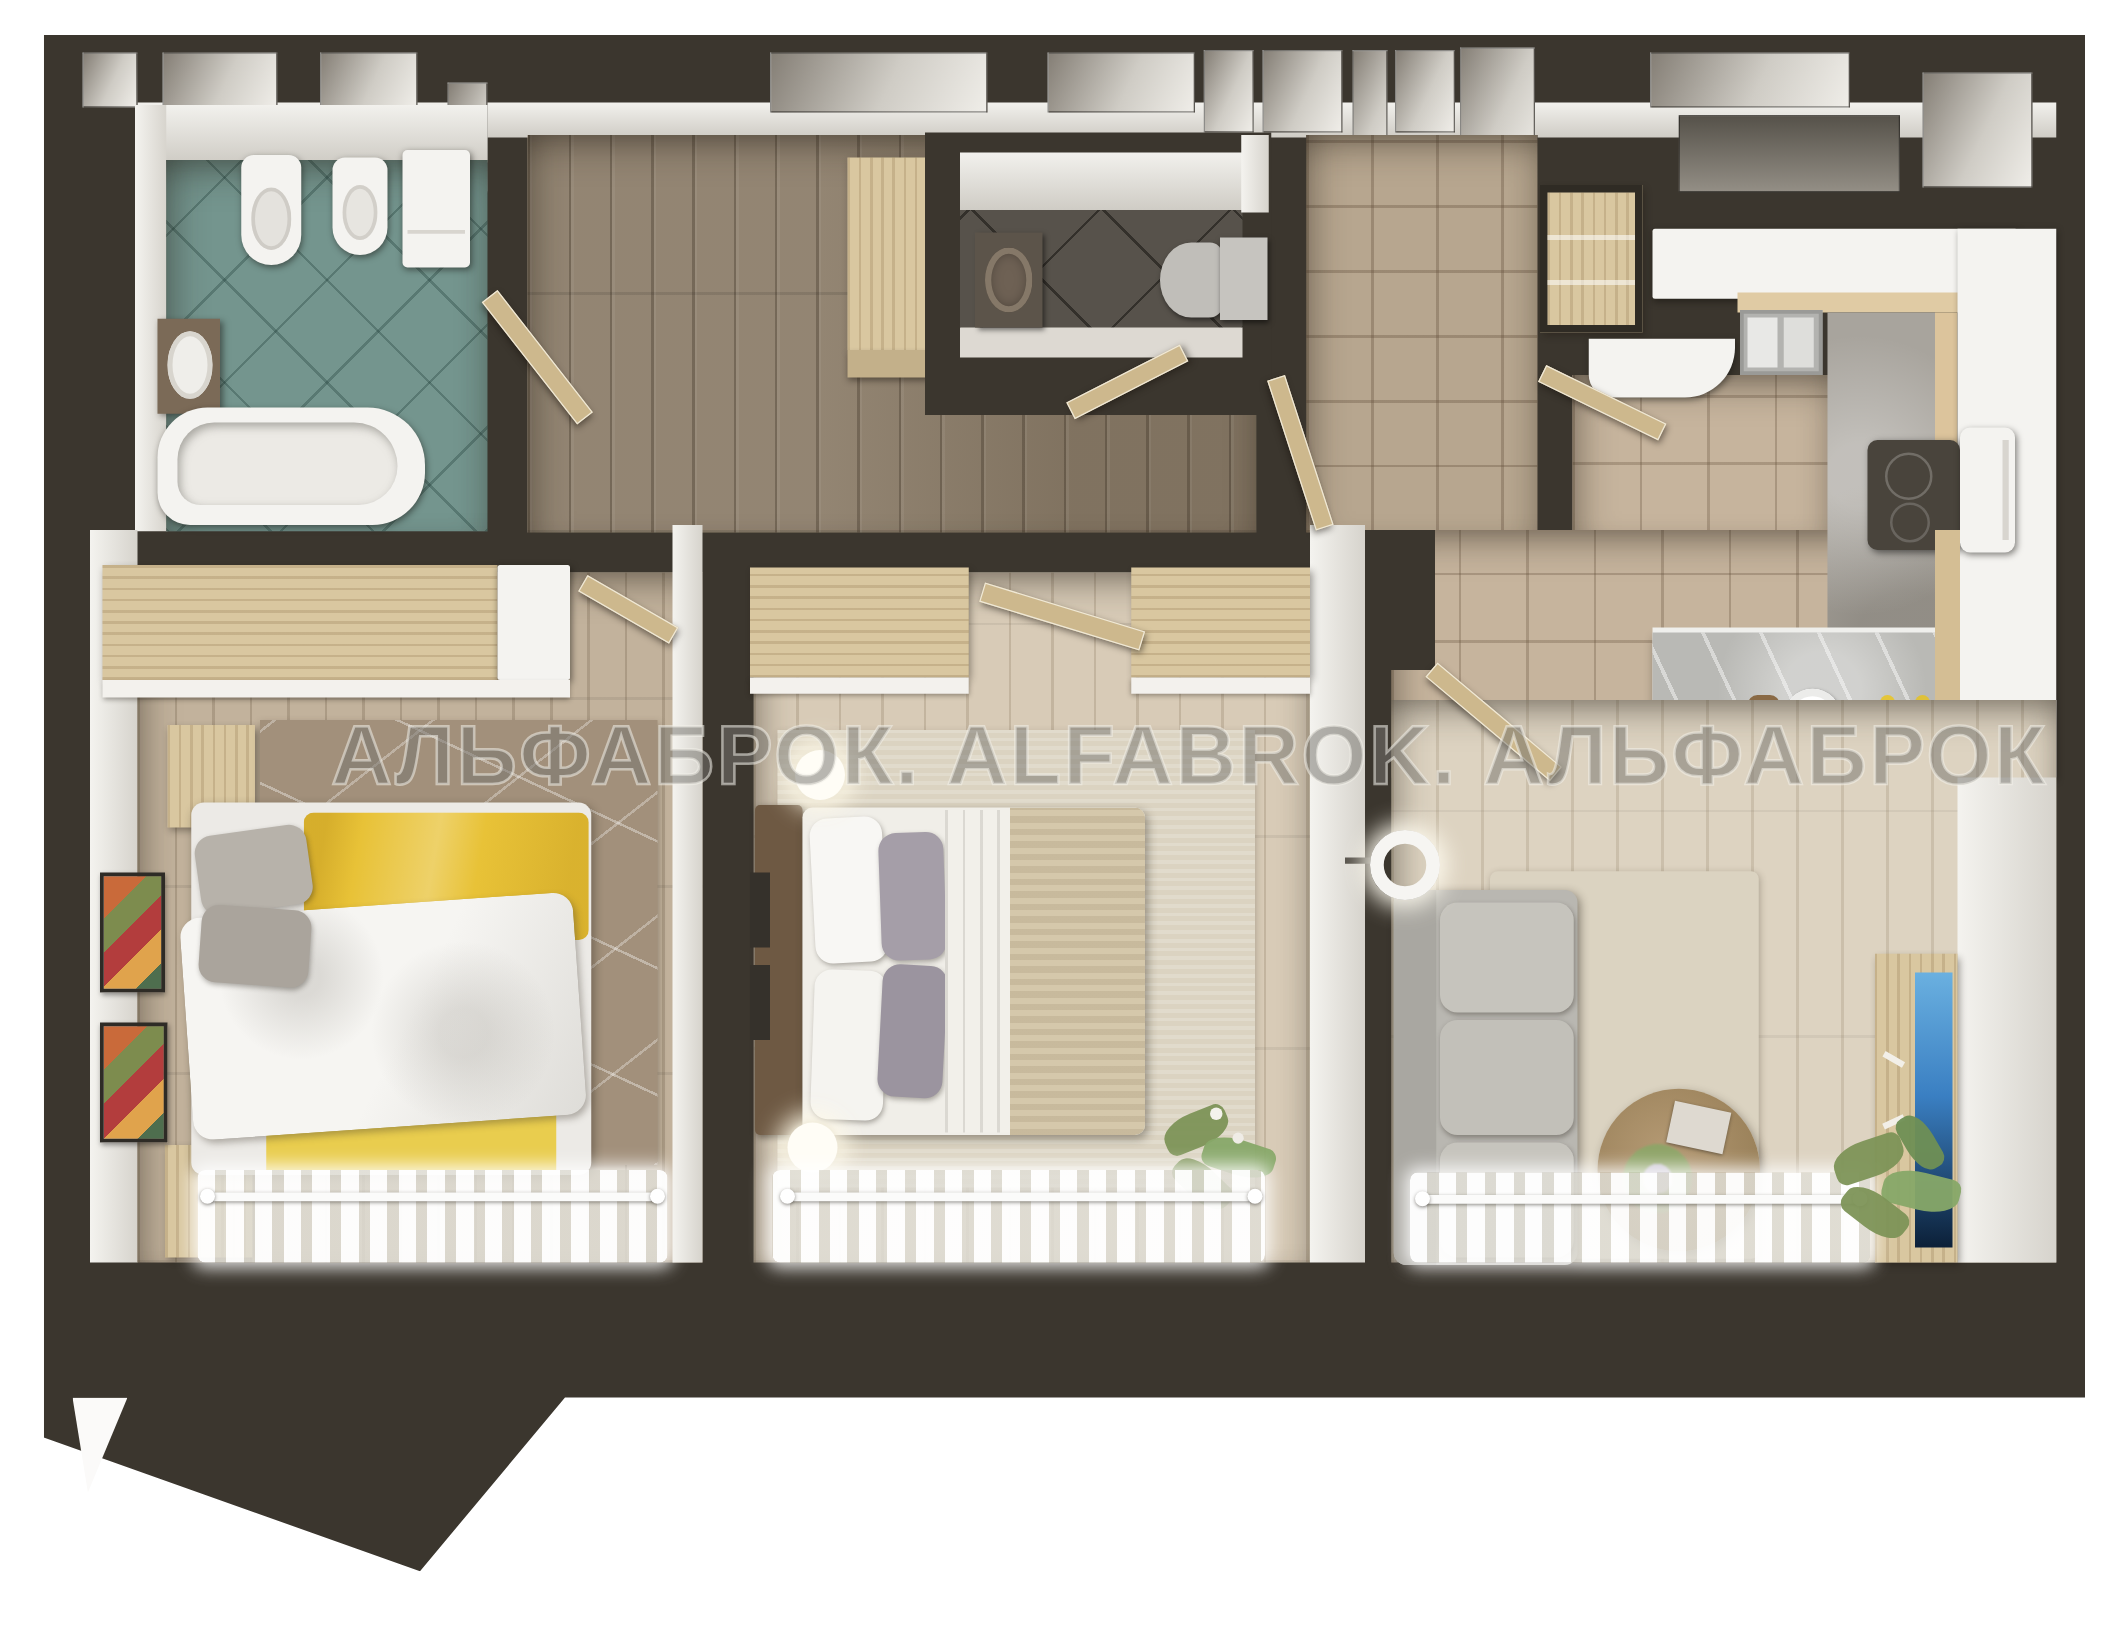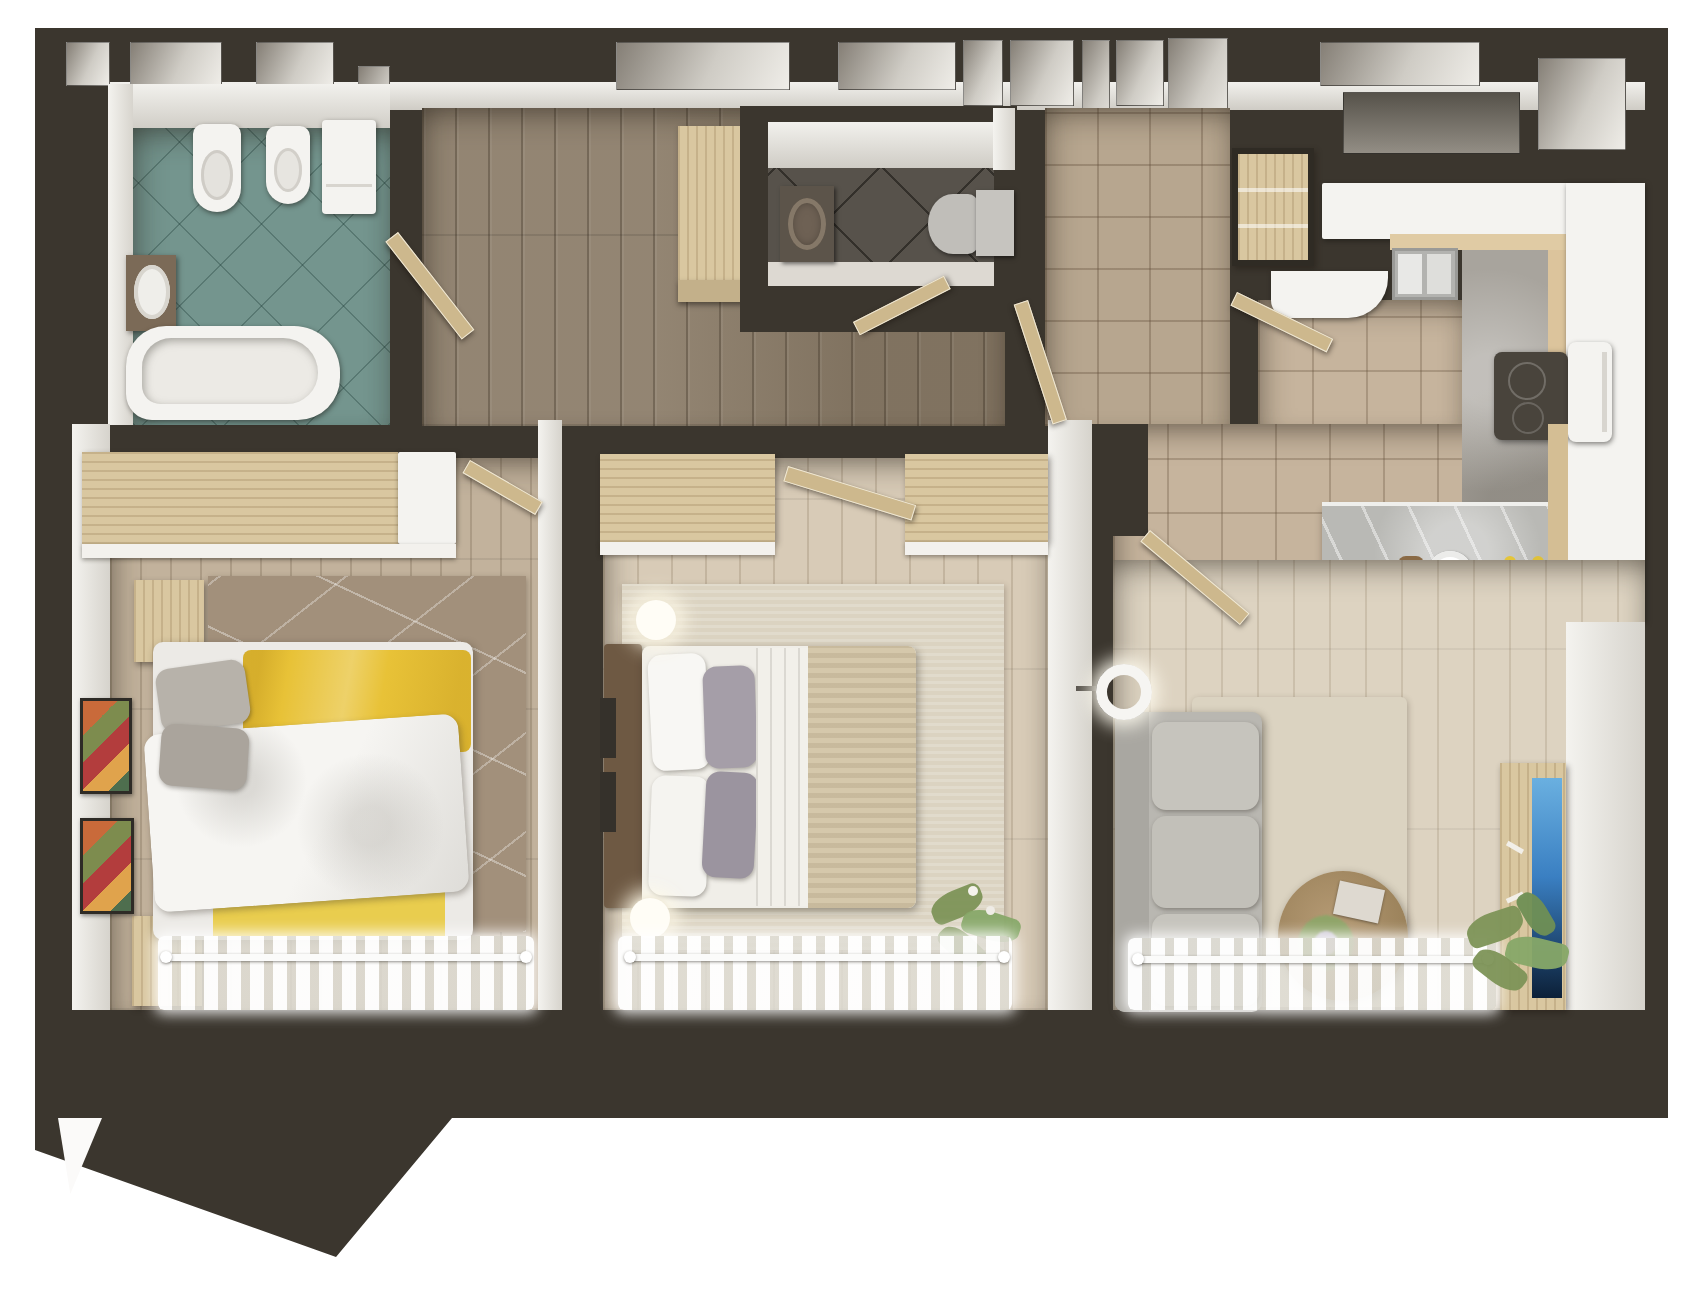--- a/index.html
+++ b/index.html
@@ -254,13 +254,14 @@
   <div class="a leaf" style="left:398px;top:232px;width:122px;height:14px;transform:rotate(52deg);"></div>
   <div class="a leaf" style="left:853px;top:322px;width:100px;height:13px;transform:rotate(-27deg);"></div>
   <div class="a leaf" style="left:1028px;top:300px;width:124px;height:13px;transform:rotate(72deg);"></div>
   <div class="a leaf" style="left:1237px;top:292px;width:105px;height:13px;transform:rotate(26deg);"></div>
   <div class="a leaf" style="left:470px;top:460px;width:82px;height:13px;transform:rotate(30deg);"></div>
   <div class="a leaf" style="left:788px;top:466px;width:132px;height:14px;transform:rotate(17deg);"></div>
   <div class="a leaf" style="left:1150px;top:530px;width:128px;height:13px;transform:rotate(40deg);"></div>
 
   <div class="a" style="left:58px;top:1118px;width:44px;height:76px;background:#fbfaf9;clip-path:polygon(0 0,100% 0,28% 100%);"></div>
 
+  <div class="a watermark">АЛЬФАБРОК. ALFABROK. АЛЬФАБРОК</div>
 </div>
 
 </body></html>

